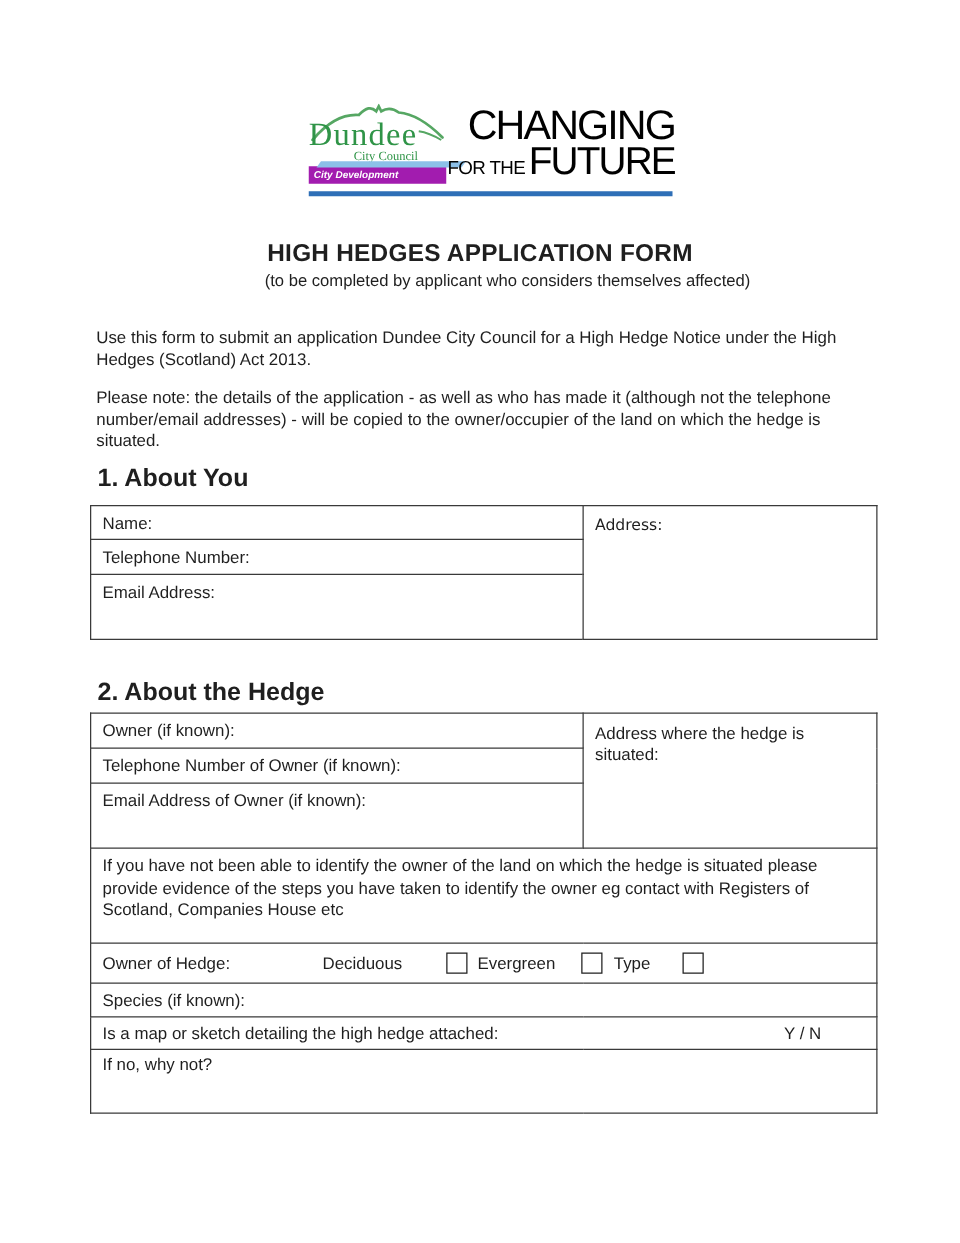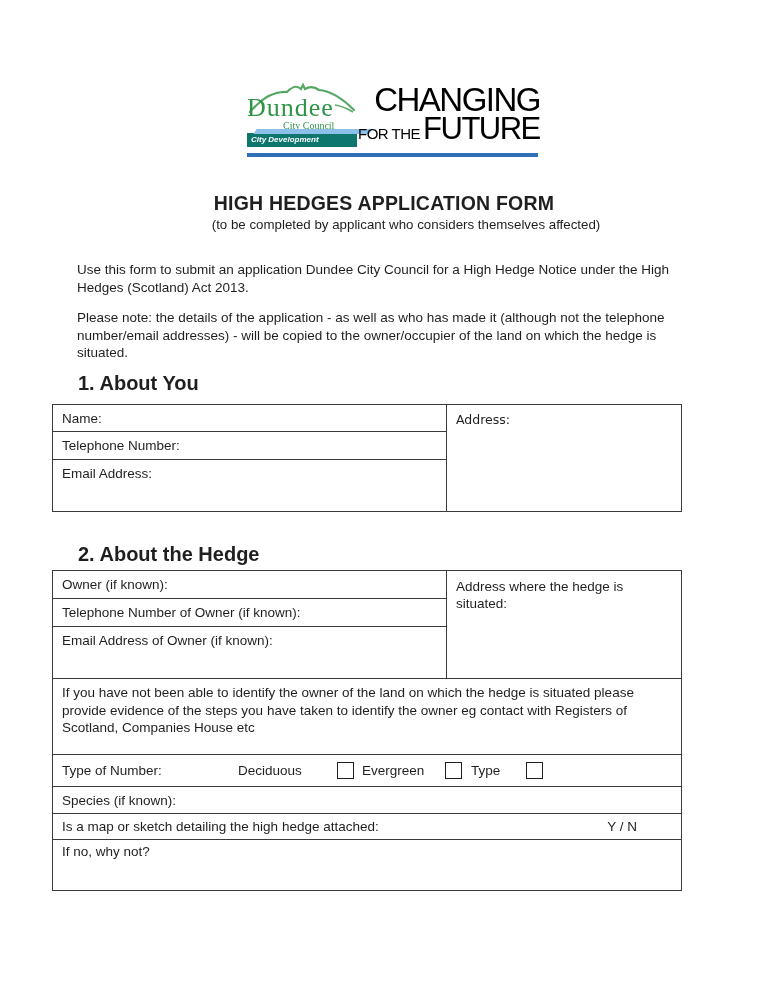--- a/index.html
+++ b/index.html
@@ -23,21 +23,21 @@
     font-size:26px; line-height:26px; letter-spacing:1px;
     color:#2f9447;
   }
   .city-council {
     position:absolute; left:36px; top:37px;
     font-family:"Liberation Serif", serif;
     font-size:10px; color:#2f9447; white-space:nowrap;
   }
   .banner {
     position:absolute; left:0; top:50px; width:110px; height:14px;
-    background:#0f766e;
+    background:#a21caf;
   }
   .banner::before {
     content:""; position:absolute; top:-4px; left:8px; width:116px; height:5px;
     background:#8cc0e8; transform:skewX(-35deg);
   }
   .banner span {
     position:relative; display:block;
     font-size:8px; line-height:14px; padding-left:4px;
     color:#ffffff; font-style:italic; font-weight:bold; white-space:nowrap;
   }
@@ -57,21 +57,21 @@
     text-align:center; font-size:13.3px;margin-left:22px;
   }
   .para { position:absolute; left:77px; width:620px; font-size:13.5px; line-height:17.5px; }
   .p1 { top:261px; }
   .p2 { top:309px; }
   .sec-heading { position:absolute; left:78px; font-size:20px; font-weight:bold; }
   .h1 { top:372px; }
   .h2 { top:543px; }
 
   
-  table { border-collapse:collapse; position:absolute; left:52px; table-layout:fixed; }
+  table { border-collapse:collapse; position:absolute; left:72px; table-layout:fixed; }
   td { border:1.5px solid #3a3a3a; font-size:13.5px; padding:0 0 0 9px; vertical-align:middle; }
   .t1 { top:404px; width:629px; }
   .t2 { top:570px; width:629px; }
   .col-left { width:394px; }
   .col-right { width:235px; }
   .row-sm td { height:27px; }
   .row-sm2 td { height:28px; }
   .row-tall td { height:52px; vertical-align:top; padding-top:6px; }
   .addr-cell { vertical-align:top; padding-top:7px; }
   .addr-label-1 { font-family:"DejaVu Sans", sans-serif; font-size:12.5px; }
@@ -168,21 +168,21 @@
     </td>
   </tr>
   <tr>
     <td class="evidence-cell" colspan="2">
       <span>If you have not been able to identify the owner of the land on which the hedge is situated please provide evidence of the steps you have taken to identify the owner eg contact with Registers of Scotland, Companies House etc</span>
     </td>
   </tr>
   <tr>
     <td class="type-cell" colspan="2">
       <div class="type-row">
-        <span class="lbl-type">Type of Number:</span>
+        <span class="lbl-type">Owner of Hedge:</span>
         <span class="opt-label-1">Deciduous</span>
         <span class="checkbox"></span>
         <span class="opt-label-2">Evergreen</span>
         <span class="checkbox"></span>
         <span class="opt-label-3">Type</span>
         <span class="checkbox"></span>
       </div>
     </td>
   </tr>
   <tr>

